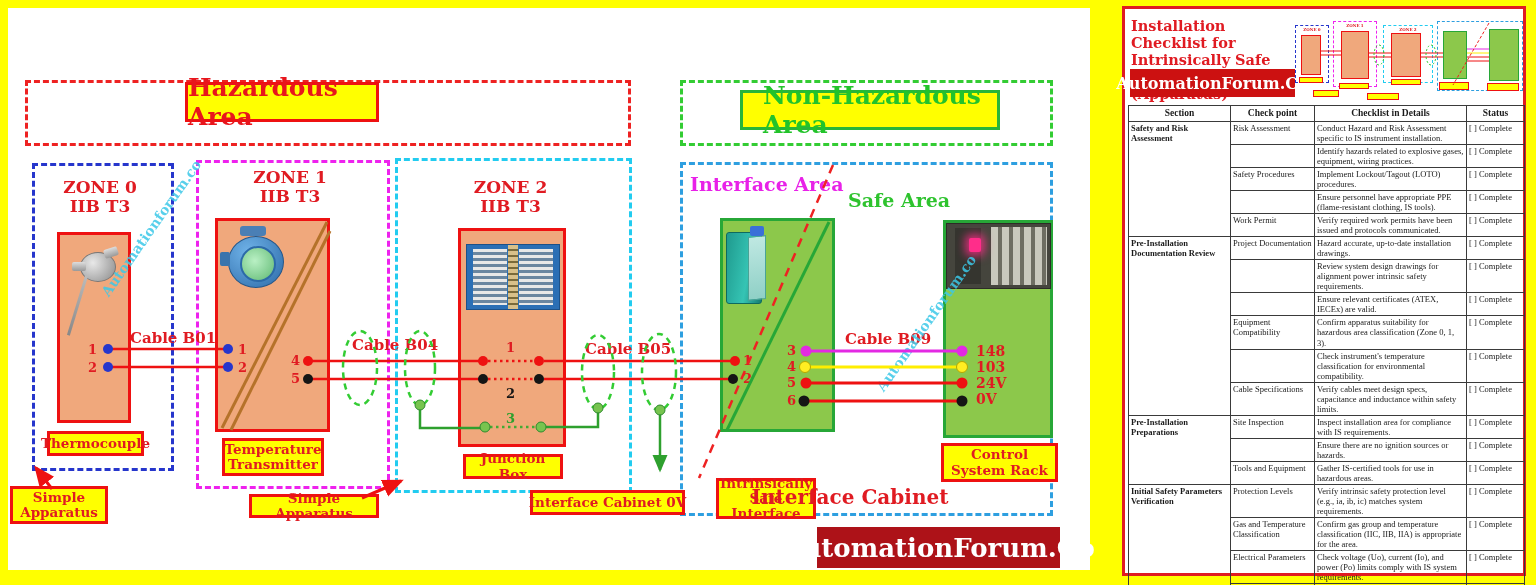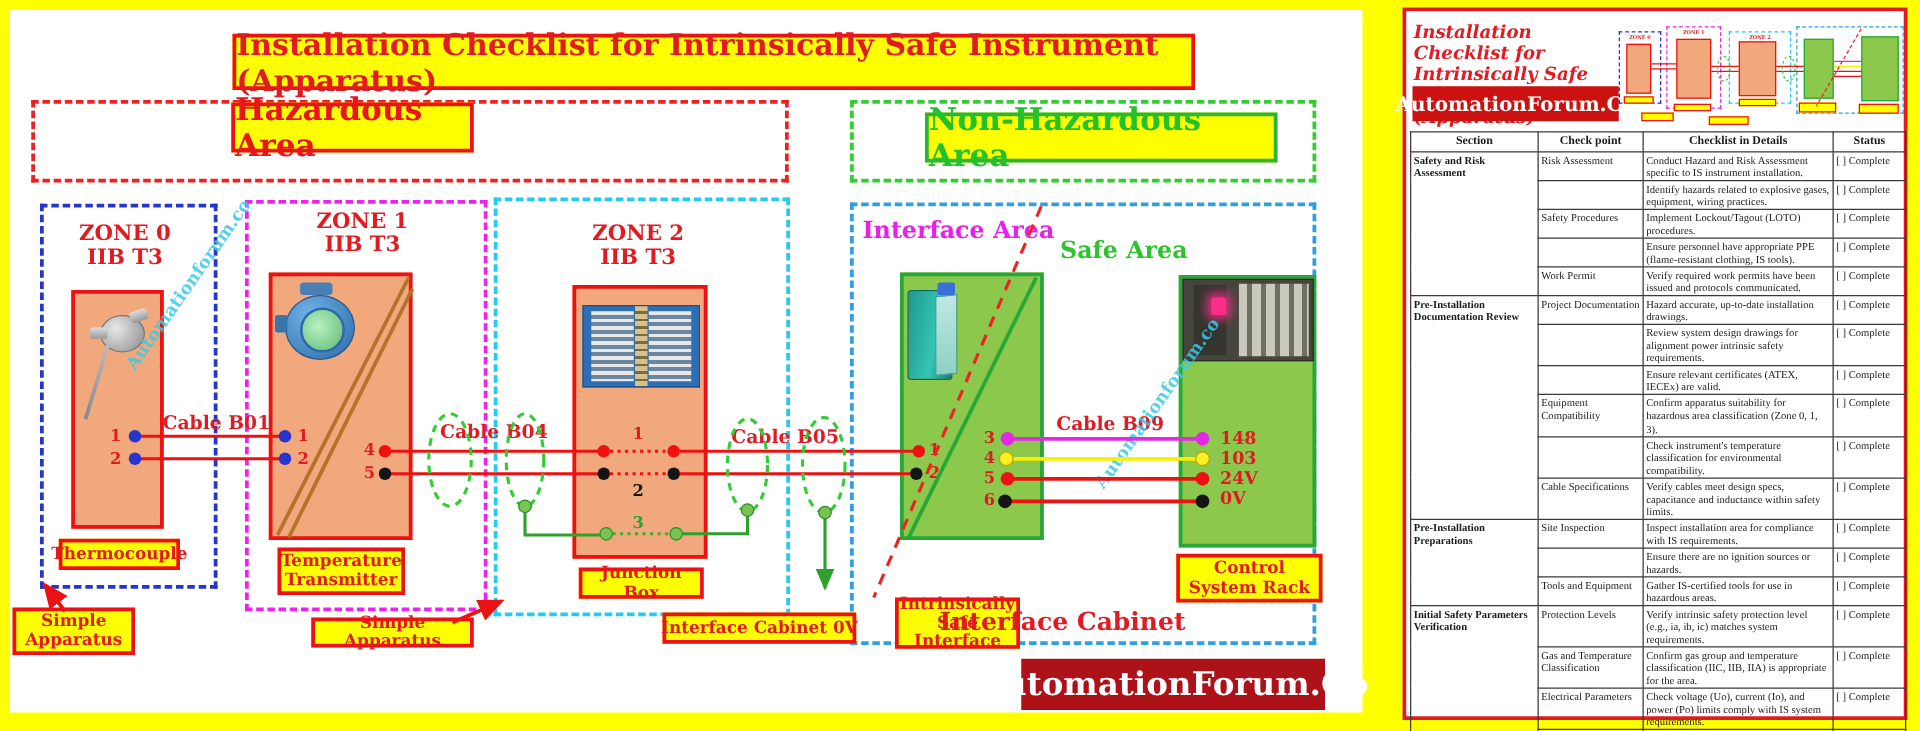--- a/index.html
+++ b/index.html
@@ -54,31 +54,28 @@
   .mini-ztitle{position:absolute;color:#e01b22;font-weight:bold;font-size:4px;line-height:4px;
                width:100%;text-align:center;font-family:"DejaVu Serif",serif;}
 </style>
 </head>
 <body>
 
 <div id="stage">
 
   <div class="abs panel" style="left:8px;top:8px;width:1082px;height:562px;"></div>
 
-  <div class="abs biglabel" style="left:186px;top:27px;width:770px;height:45px;border-color:#ee1111;">
-    <span style="color:#e01b22;font-size:24px;font-weight:bold;">Installation Checklist for Intrinsically Safe Instrument (Apparatus)</span>
-  </div>
 
   <div class="abs dash red" style="left:25px;top:80px;width:600px;height:60px;"></div>
   <div class="abs biglabel" style="left:185px;top:82px;width:194px;height:40px;border-color:#ee1111;">
     <span style="color:#e8151c;font-size:25px;">Hazardous Area</span>
   </div>
 
   <div class="abs dash green" style="left:680px;top:80px;width:367px;height:60px;"></div>
-  <div class="abs biglabel" style="left:740px;top:90px;width:282px;height:40px;border-color:#27b53a;">
+  <div class="abs biglabel" style="left:740px;top:90px;width:260px;height:40px;border-color:#27b53a;padding-left:20px;">
     <span style="color:#22c32a;font-size:25px;">Non-Hazardous Area</span>
   </div>
 
   <div class="abs dash blue" style="left:32px;top:163px;width:136px;height:302px;"></div>
   <div class="abs ztitle" style="left:32px;top:178px;width:136px;">
     <span>ZONE 0</span><br>
     <span>IIB T3</span>
   </div>
   <div class="abs devbox" style="left:57px;top:232px;width:74px;height:191px;"></div>
 
@@ -278,21 +275,21 @@
       <circle cx="806" cy="383" r="5.5" fill="#ee1111"></circle>
         <circle cx="804" cy="401" r="5.5" fill="#151515"></circle>
       <circle cx="962" cy="351" r="5.5" fill="#e329e3"></circle>
         <circle cx="962" cy="367" r="5.5" fill="#ffee22" stroke="#b5a800"></circle>
       <circle cx="962" cy="383" r="5.5" fill="#ee1111"></circle>
         <circle cx="962" cy="401" r="5.5" fill="#151515"></circle>
     </g>
   </svg>
 
   <div class="abs" id="rightPanel" style="left:1122px;top:6px;width:404px;height:570px;">
-    <div class="abs rp-title" style="left:6px;top:8px;width:165px;font-style:italic;">
+    <div class="abs rp-title" style="left:6px;top:8px;width:165px;">
       <span>Installation Checklist for</span><br>
       <span>Intrinsically Safe</span><br>
       <span>Instrument (Apparatus)</span>
     </div>
     <div class="abs rp-brand" style="left:5px;top:60px;width:165px;height:28px;">
       <span>AutomationForum.Co</span>
     </div>
 
     <div class="abs" style="left:168px;top:6px;width:230px;height:86px;">
       <div class="mini-dash" style="left:2px;top:10px;width:34px;height:58px;border-color:#2636cc;">

